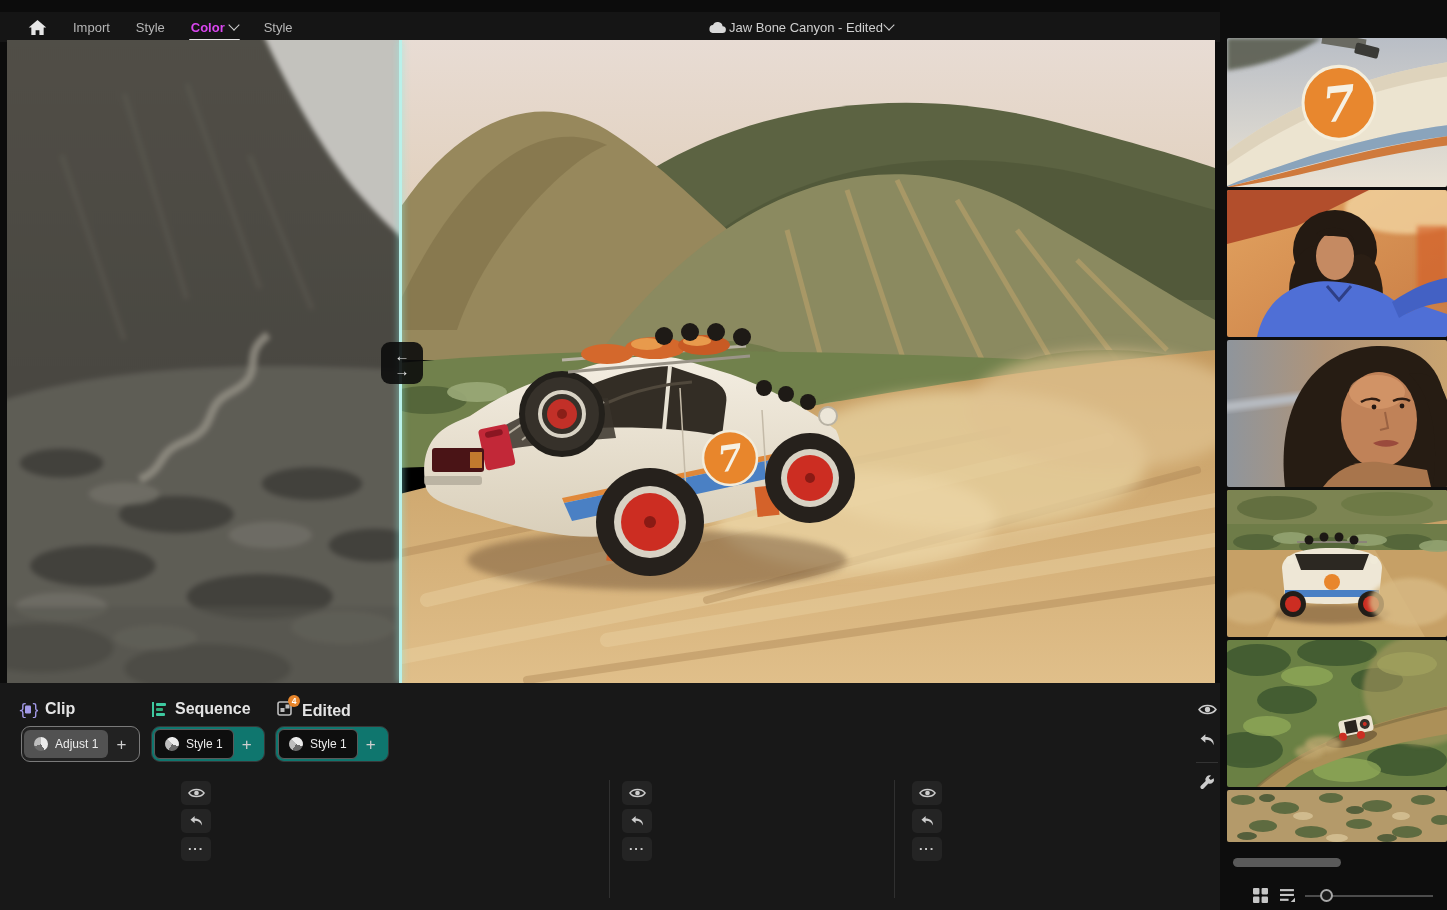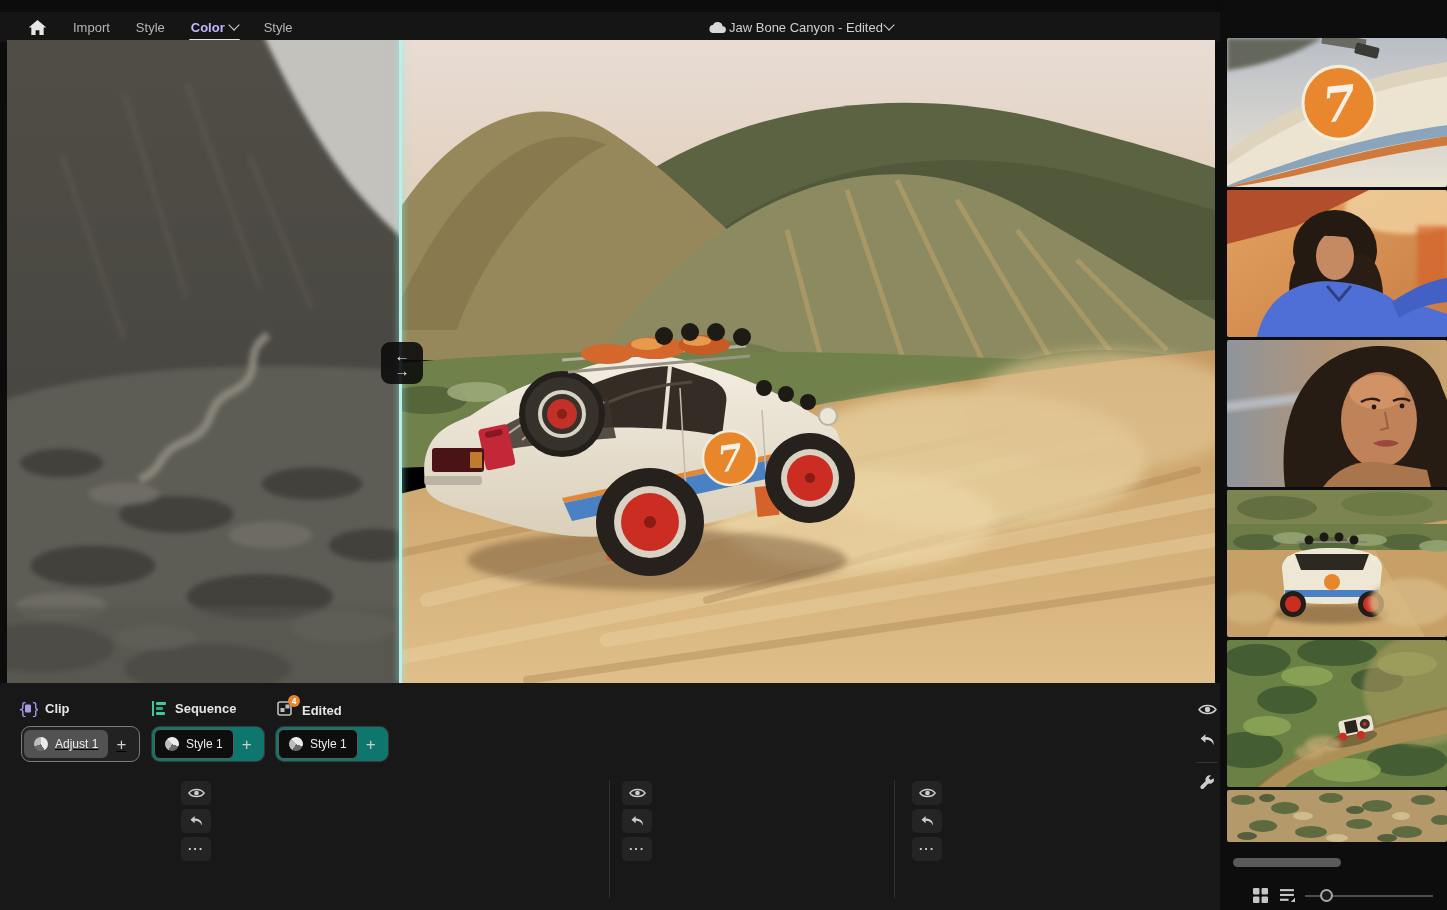--- a/index.html
+++ b/index.html
@@ -4,21 +4,21 @@
 <style>
   html,body{margin:0;padding:0;background:#000;}
   #app{position:relative;width:1447px;height:910px;background:#0c0c0c;overflow:hidden;
        font-family:"Liberation Sans", sans-serif; -webkit-user-select:none;}
 
   
   .topbar{position:absolute;left:0;top:12px;width:1447px;height:30px;background:#151515;}
   .tb-left{position:absolute;left:28px;top:0;height:30px;display:flex;align-items:center;gap:26px;}
   .home-btn{display:flex;align-items:center;}
   .menu-item{position:relative;font-size:13px;color:#b6b6b6;height:30px;display:flex;align-items:center;gap:5px;cursor:default;}
-  .menu-item.active{color:#c4b5fd;font-weight:bold;justify-content:space-between;}
+  .menu-item.active{color:#d946ef;font-weight:bold;justify-content:space-between;}
   .menu-item.active .underline{position:absolute;left:-2px;right:-2px;bottom:1px;height:2px;background:#e6e6e6;border-radius:1px;}
   .chev{width:7px;height:7px;border-right:1.6px solid #cfcfcf;border-bottom:1.6px solid #cfcfcf;transform:rotate(45deg);margin-top:-4px;}
   .tb-center{position:absolute;left:708px;top:0;height:30px;display:flex;align-items:center;gap:2px;}
   .project-name{font-size:13px;color:#cfcfcf;}
   .tb-right{position:absolute;left:1232px;top:0;height:30px;display:flex;align-items:center;gap:12px;}
   .seq-name{font-size:13px;color:#c6c6c6;}
 
   
   .viewer{position:absolute;left:7px;top:40px;width:1208px;height:643px;background:#000;overflow:hidden;}
   .scene-right{position:absolute;left:0;top:0;width:1208px;height:643px;}
@@ -39,27 +39,27 @@
   .fs-scrollbar{position:absolute;left:13px;top:858px;width:108px;height:9px;border-radius:5px;background:#5a5a5a;cursor:pointer;}
   .fs-grid{position:absolute;left:33px;top:888px;}
   .fs-list{position:absolute;left:60px;top:888px;}
   .fs-slider-track{position:absolute;left:85px;top:895px;width:128px;height:2px;background:#4c4c4c;}
   .fs-slider-knob{position:absolute;left:100px;top:889px;width:13px;height:13px;border-radius:50%;
                   background:#1a1a1a;border:2.5px solid #a8a8a8;box-sizing:border-box;cursor:pointer;}
 
   
   .panel{position:absolute;left:0;top:683px;width:1220px;height:227px;background:#181818;}
   .tab{position:absolute;top:17px;display:flex;align-items:center;gap:7px;cursor:pointer;}
-  .tab .tlabel{font-size:13px;font-weight:bold;color:#e4e4e4;}
+  .tab .tlabel{font-size:16px;font-weight:bold;color:#e4e4e4;}
   .badge{position:absolute;right:-5px;top:-5px;width:12px;height:12px;border-radius:50%;background:#e8862c;
          color:#fff;font-size:8.5px;font-weight:bold;display:flex;align-items:center;justify-content:center;}
 
   .preset-box{position:absolute;top:43px;height:36px;border-radius:9px;display:flex;align-items:center;
               padding:0 2px;box-sizing:border-box;}
-  .preset-box.adjust{border:1.5px solid #7a7a7a;background:#222;text-decoration:underline;}
+  .preset-box.adjust{border:1.5px solid #7a7a7a;background:#222;}
   .preset-box.style{border:1px solid #383838;background:#0f766e;}
   .preset-btn{height:28px;border-radius:6px;display:flex;align-items:center;gap:7px;padding:0 10px;cursor:pointer;}
   .preset-box.adjust .preset-btn{background:#525252;}
   .preset-box.style .preset-btn{background:#0e0e0e;border:1px solid #5a5a5a;}
   .preset-btn .plabel{font-size:12px;color:#ececec;}
   .pie{width:14px;height:14px;border-radius:50%;
        background:conic-gradient(#ececec 0 150deg,#6a6a6a 150deg 250deg,#bdbdbd 250deg 360deg);}
   .pie.tilt{transform:rotate(-40deg);}
   .plus-btn{width:26px;text-align:center;color:#cfcfcf;font-size:17px;line-height:17px;cursor:pointer;}
 

